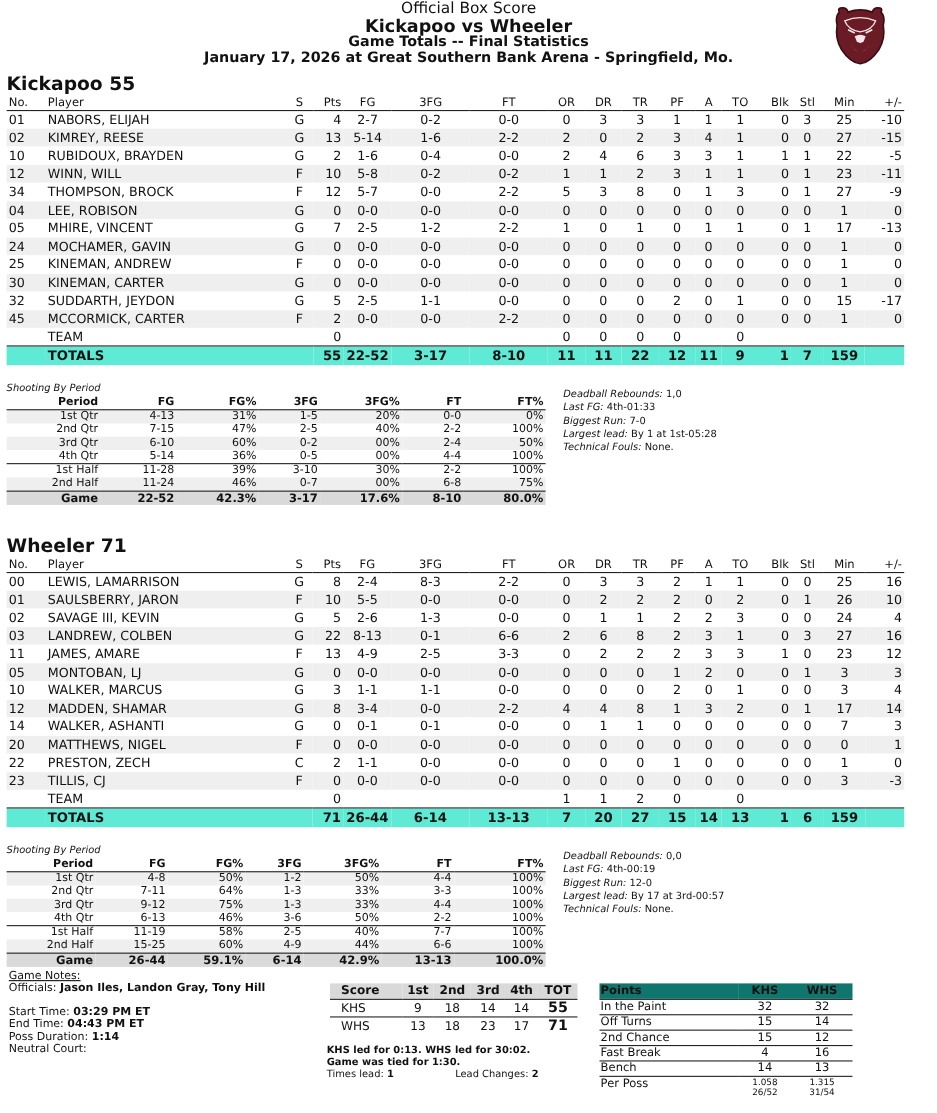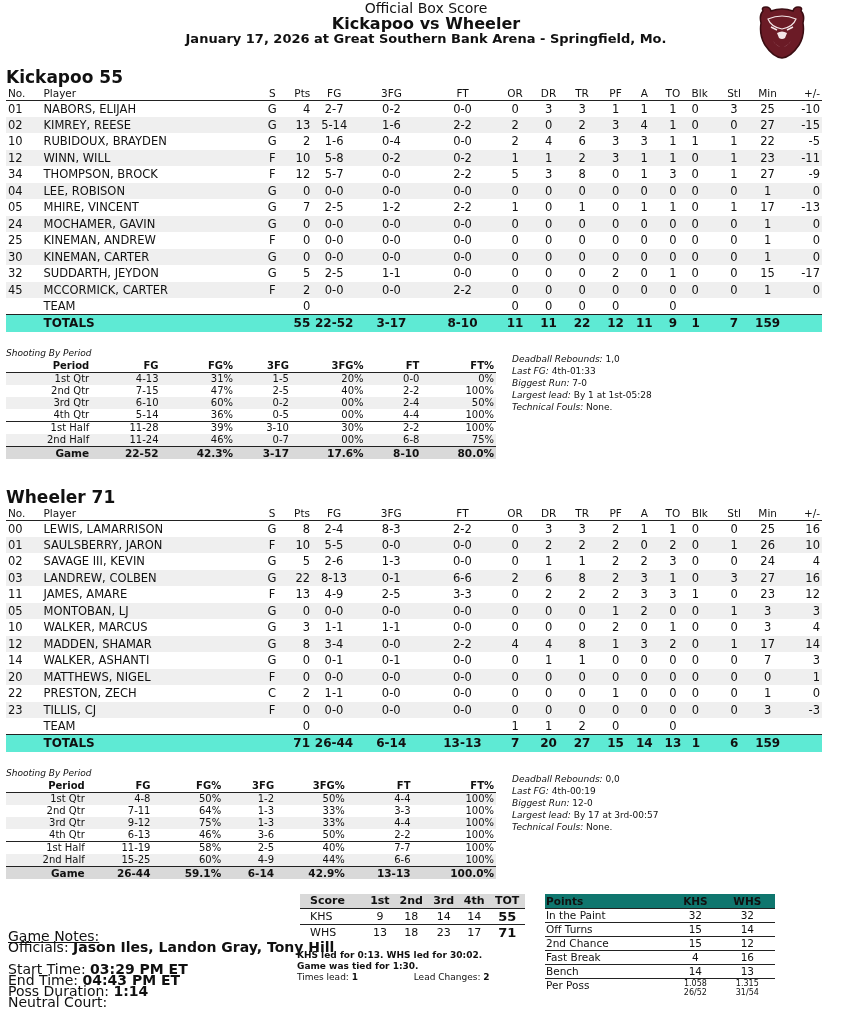--- a/index.html
+++ b/index.html
@@ -21,38 +21,38 @@
   .c-no { width: 36px; text-align: left; }
   .c-player { width: 222px; text-align: left; }
   .c-s { width: 25px; text-align: center; }
   .c-pts { width: 28px; text-align: right; }
   .c-fg { width: 44px; text-align: center; }
   .c-3fg { width: 72px; text-align: center; }
   .c-ft { width: 73px; text-align: center; }
   .c-num { width: 34px; text-align: center; }
   .c-a { width: 24px; text-align: center; }
   .c-to { width: 34px; text-align: center; }
-  .c-blk { width: 30px; text-align: left; }
+  .c-blk { width: 30px; text-align: right; }
   .c-stl { width: 30px; text-align: center; }
   .c-min { width: 38px; text-align: center; }
   .c-pm { width: 36px; text-align: right; }
 
   .sbp-label { position: absolute; left: 6px; font-size: 9px; font-style: italic; }
   table.sbp { position: absolute; left: 6px; width: 490px; border-collapse: collapse; font-size: 10px; }
   table.sbp th { font-weight: bold; text-align: right; border-bottom: 1.5px solid #222; height: 12px; padding: 0 2px; }
   table.sbp th:first-child, table.sbp td:first-child { text-align: right; }
   table.sbp td { text-align: right; height: 12px; padding: 0 2px; line-height: 12px; }
   table.sbp tr.alt td { background: #efefef; }
   table.sbp tr.sep td { border-top: 1.5px solid #222; }
   table.sbp tr.game td { font-weight: bold; background: #d9d9d9; border-top: 1.5px solid #222; font-size: 10.5px; height: 13px; }
 
   .extras { position: absolute; left: 512px; font-size: 9px; line-height: 12px; }
   .extras i { font-style: italic; }
 
-  .notes { position: absolute; left: 8px; top: 931px; font-size: 14px; line-height: 11px; }
+  .notes { position: absolute; left: 8px; top: 882px; font-size: 10px; line-height: 11px; }
   .notes .u { text-decoration: underline; }
   .notes b { font-weight: bold; }
 
   table.score { position: absolute; left: 300px; top: 894px; width: 225px; border-collapse: collapse; font-size: 11px; }
   table.score th { background: #d9d9d9; font-weight: bold; height: 14px; text-align: center; border-bottom: 1.5px solid #222; }
   table.score td { text-align: center; height: 15px; }
   table.score tr.r1 td { border-bottom: 1.5px solid #222; }
   table.score th:first-child, table.score td:first-child { text-align: left; padding-left: 10px; }
   table.score .tot { font-weight: bold; font-size: 13px; }
   .leadinfo { position: absolute; left: 297px; top: 950px; font-size: 9px; line-height: 11px; }
@@ -64,20 +64,21 @@
   table.points td { text-align: center; height: 14px; border-bottom: 1px solid #222; }
   table.points tr:last-child td { border-bottom: none; }
   table.points .pp { font-size: 8px; line-height: 9px; vertical-align: top; }
 </style>
 </head>
 <body>
 
 <div class="header">
   <div class="t1">Official Box Score</div>
   <div class="t2">Kickapoo vs Wheeler</div>
+  <div class="t3">Game Totals -- Final Statistics</div>
   <div class="t4">January 17, 2026 at Great Southern Bank Arena - Springfield, Mo.</div>
 </div>
 
 <svg class="logo" viewBox="0 0 50 54">
   <path d="M6 6 Q4 2 9 2 Q13 2 14 6 Q25 2 36 6 Q37 2 41 2 Q46 2 44 6 Q48 10 46 18 Q48 30 42 40 Q34 52 25 53 Q16 52 8 40 Q2 30 4 18 Q2 10 6 6 Z" fill="#6b1b26" stroke="#3a0d13" stroke-width="1.5"></path>
   <path d="M11 14 Q25 8 39 14 Q36 22 25 24 Q14 22 11 14 Z" fill="none" stroke="#f4e6e8" stroke-width="1.2"></path>
   <path d="M14 22 L20 25 M36 22 L30 25" stroke="#f4e6e8" stroke-width="1.5"></path>
   <path d="M20 28 Q25 25 30 28 L28 33 Q25 35 22 33 Z" fill="#f4e6e8"></path>
   <path d="M16 36 Q25 48 34 36 Q30 42 25 42 Q20 42 16 36 Z" fill="#f4e6e8"></path>
   <path d="M18 38 L20 42 M32 38 L30 42" stroke="#6b1b26" stroke-width="1"></path>

